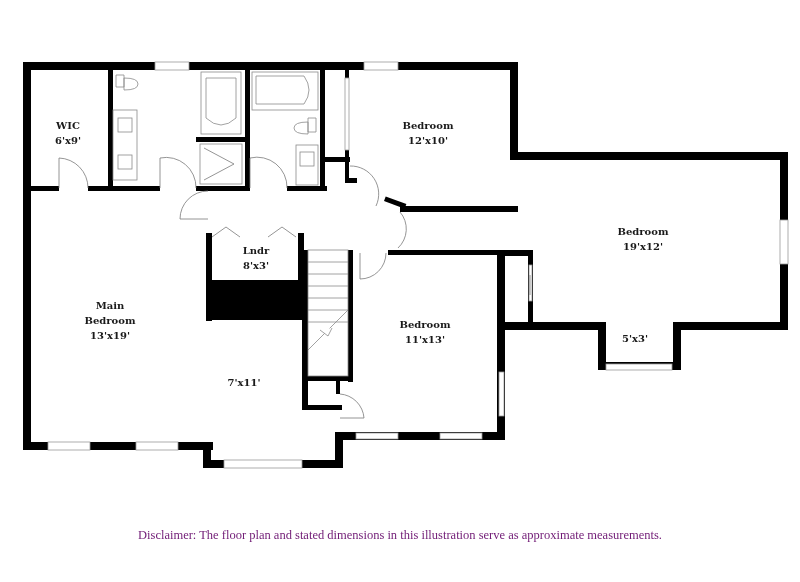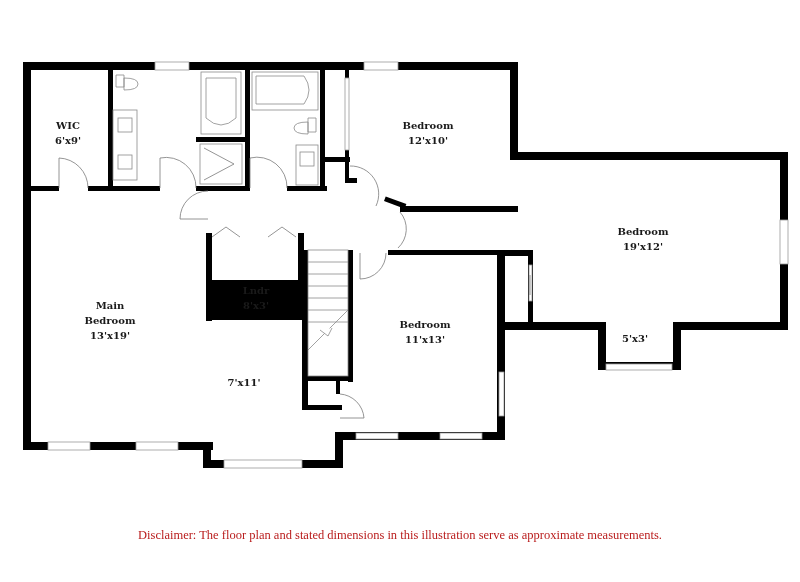--- a/index.html
+++ b/index.html
@@ -5,21 +5,21 @@
   html, body { margin: 0; padding: 0; background: #ffffff; }
   body { width: 800px; height: 582px; position: relative; overflow: hidden; font-family: "DejaVu Serif", serif; }
   #plan { position: absolute; left: 0; top: 0; width: 800px; height: 582px; }
   .wall { fill: #000000; }
   .win { fill: #ffffff; stroke: #9a9a9a; stroke-width: 0.8; }
   .fix { fill: #ffffff; stroke: #8a8a8a; stroke-width: 0.8; }
   .door { fill: none; stroke: #7a7a7a; stroke-width: 0.8; }
   .stair { fill: #ffffff; stroke: #8a8a8a; stroke-width: 0.8; }
   .label { position: absolute; text-align: center; font-family: "DejaVu Serif", serif; font-weight: bold; color: #1a1a1a; line-height: 15px; font-size: 10px; transform: translateX(-50%); white-space: nowrap; }
   .label span { display: block; }
-  .disclaimer { position: absolute; left: 0; width: 800px; top: 527px; text-align: center; font-family: "Liberation Serif", serif; font-size: 12.5px; color: #b91c1c; line-height: 16px; }
+  .disclaimer { position: absolute; left: 0; width: 800px; top: 527px; text-align: center; font-family: "Liberation Serif", serif; font-size: 12.5px; color: #701a75; line-height: 16px; }
   .disclaimer span { display: block; }
 </style>
 </head>
 <body>
 
 <svg id="plan" viewBox="0 0 800 582" xmlns="http://www.w3.org/2000/svg">
 
   <g>
 
     <rect class="wall" x="23" y="62" width="8" height="388"></rect>
@@ -158,21 +158,21 @@
 
 <div class="label" style="left:643px; top:224px;">
   <span>Bedroom</span>
   <span>19'x12'</span>
 </div>
 
 <div class="label" style="left:635px; top:331px;">
   <span>5'x3'</span>
 </div>
 
-<div class="label" style="left:256px; top:243px;margin-top:40px;">
+<div class="label" style="left:256px; top:243px;">
   <span>Lndr</span>
   <span>8'x3'</span>
 </div>
 
 <div class="label" style="left:110px; top:298px;">
   <span>Main</span>
   <span>Bedroom</span>
   <span>13'x19'</span>
 </div>
 

